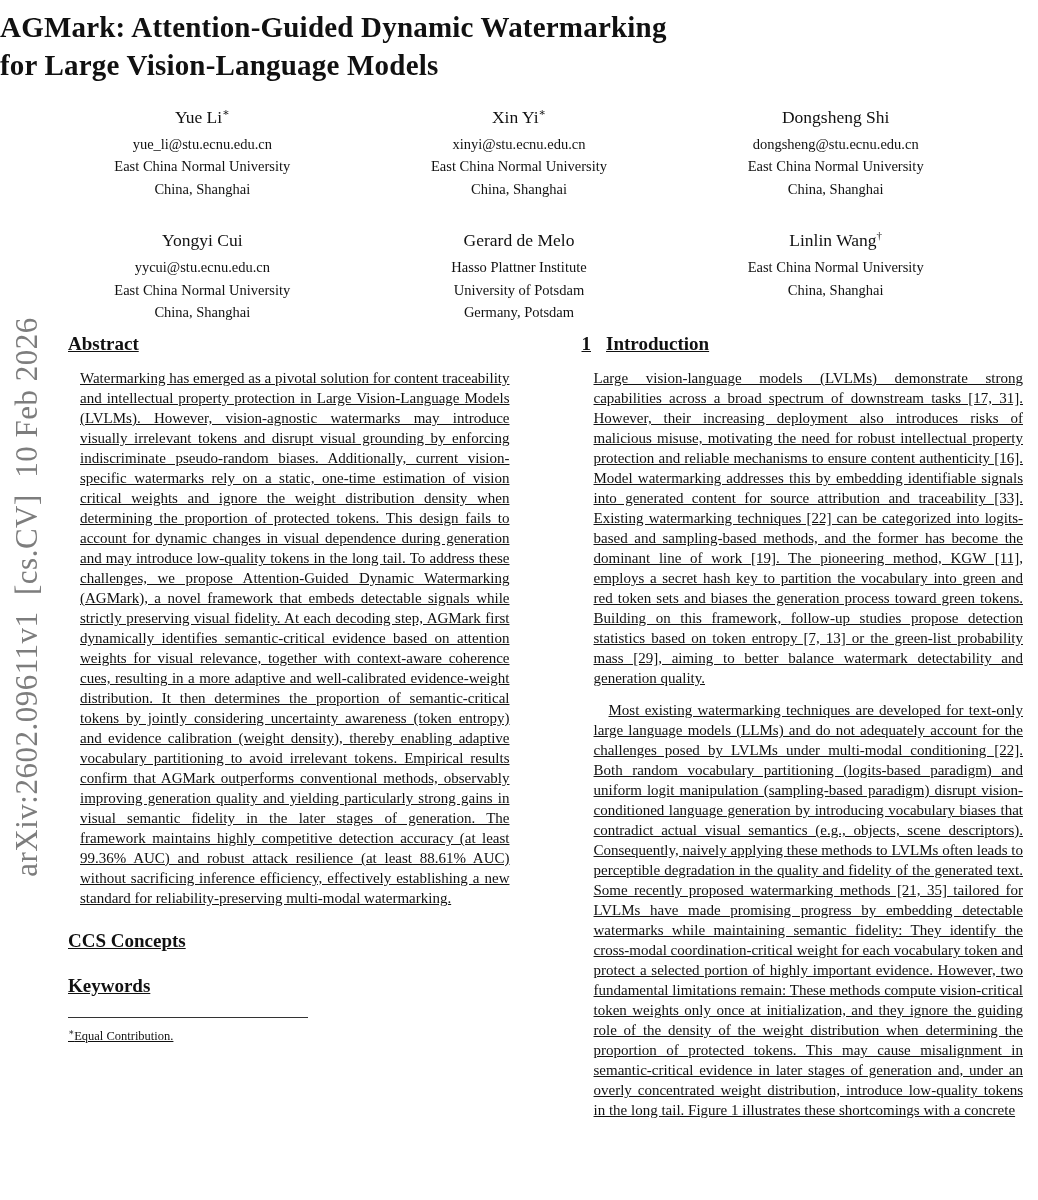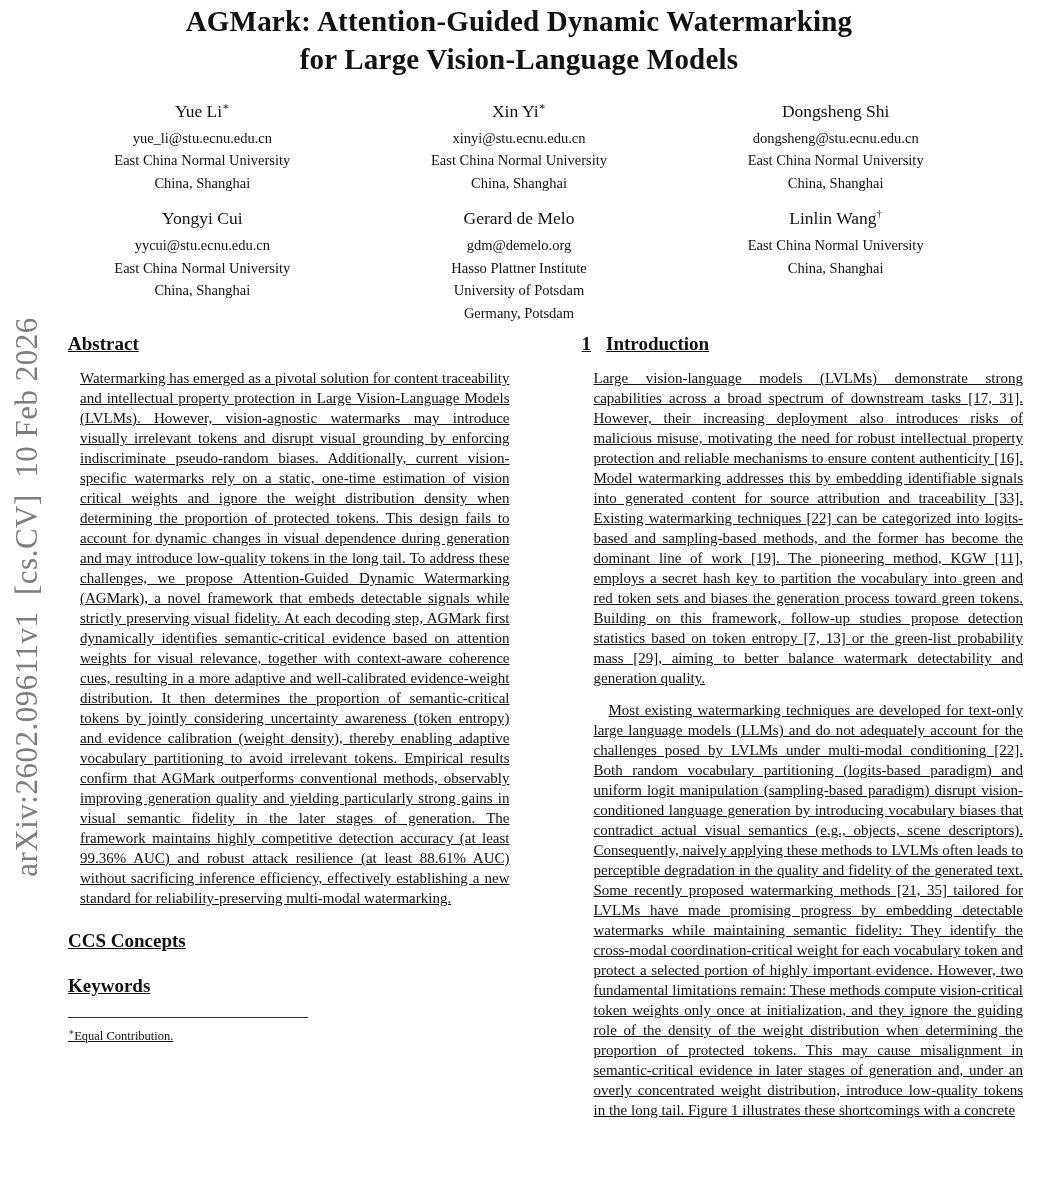--- a/index.html
+++ b/index.html
@@ -17,34 +17,34 @@
     top: 597px;
     left: 27px;
     transform: translate(-50%, -50%) rotate(-90deg);
     white-space: pre;
     font-size: 31px;
     color: #7d7d7d;
     letter-spacing: 0.5px;
   }
   .title {
     margin: 0;
-    padding-top: 2px;
-    text-align: center;
+    padding-top: 8px;
+    text-align: left;
     font-size: 29px;
     line-height: 38px;
     font-weight: bold;
     letter-spacing: 0.2px;
   }
   .title .tline { display: block; }
   .authors {
     display: grid;
     grid-template-columns: repeat(3, 1fr);
     width: 950px;
     margin: 16px auto 0 auto;
-    row-gap: 7px;
+    row-gap: 23px;
     text-align: center;
   }
   .author-name {
     font-size: 17.5px;
     line-height: 24px;
     margin-bottom: 4px;
   }
   .author-name sup { font-size: 11px; }
   .author-line {
     font-size: 14.5px;
@@ -126,21 +126,20 @@
 
     <div class="author">
       <div class="author-name"><span>Yongyi Cui</span><sup></sup></div>
       <div class="author-line">yycui@stu.ecnu.edu.cn</div>
       <div class="author-line">East China Normal University</div>
       <div class="author-line">China, Shanghai</div>
     </div>
 
     <div class="author">
       <div class="author-name"><span>Gerard de Melo</span><sup></sup></div>
-      <div class="author-line">gdm@demelo.org</div>
       <div class="author-line">Hasso Plattner Institute</div>
       <div class="author-line">University of Potsdam</div>
       <div class="author-line">Germany, Potsdam</div>
     </div>
 
     <div class="author">
       <div class="author-name"><span>Linlin Wang</span><sup>†</sup></div>
       <div class="author-line">East China Normal University</div>
       <div class="author-line">China, Shanghai</div>
     </div>

